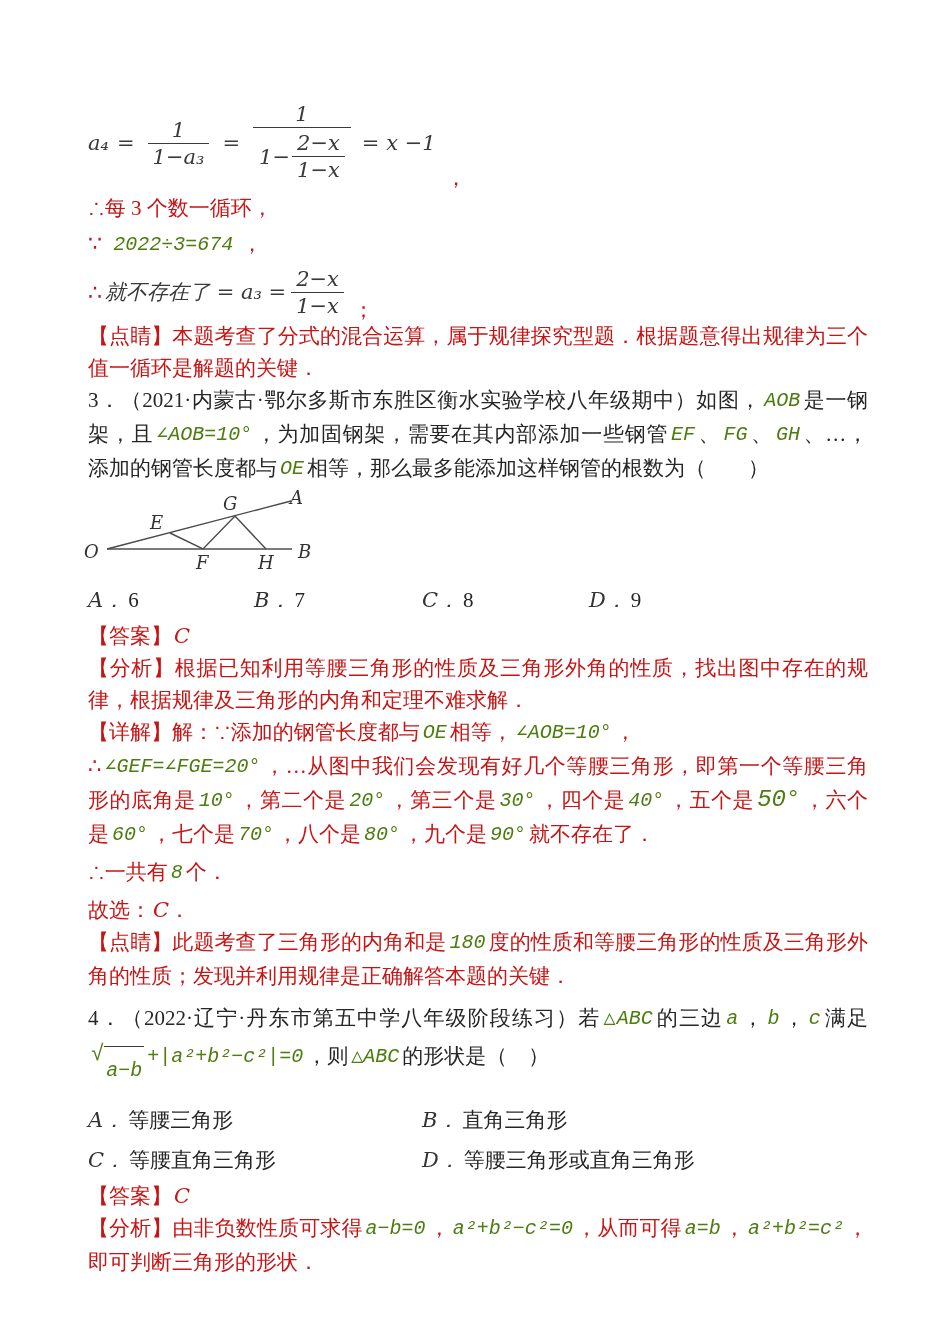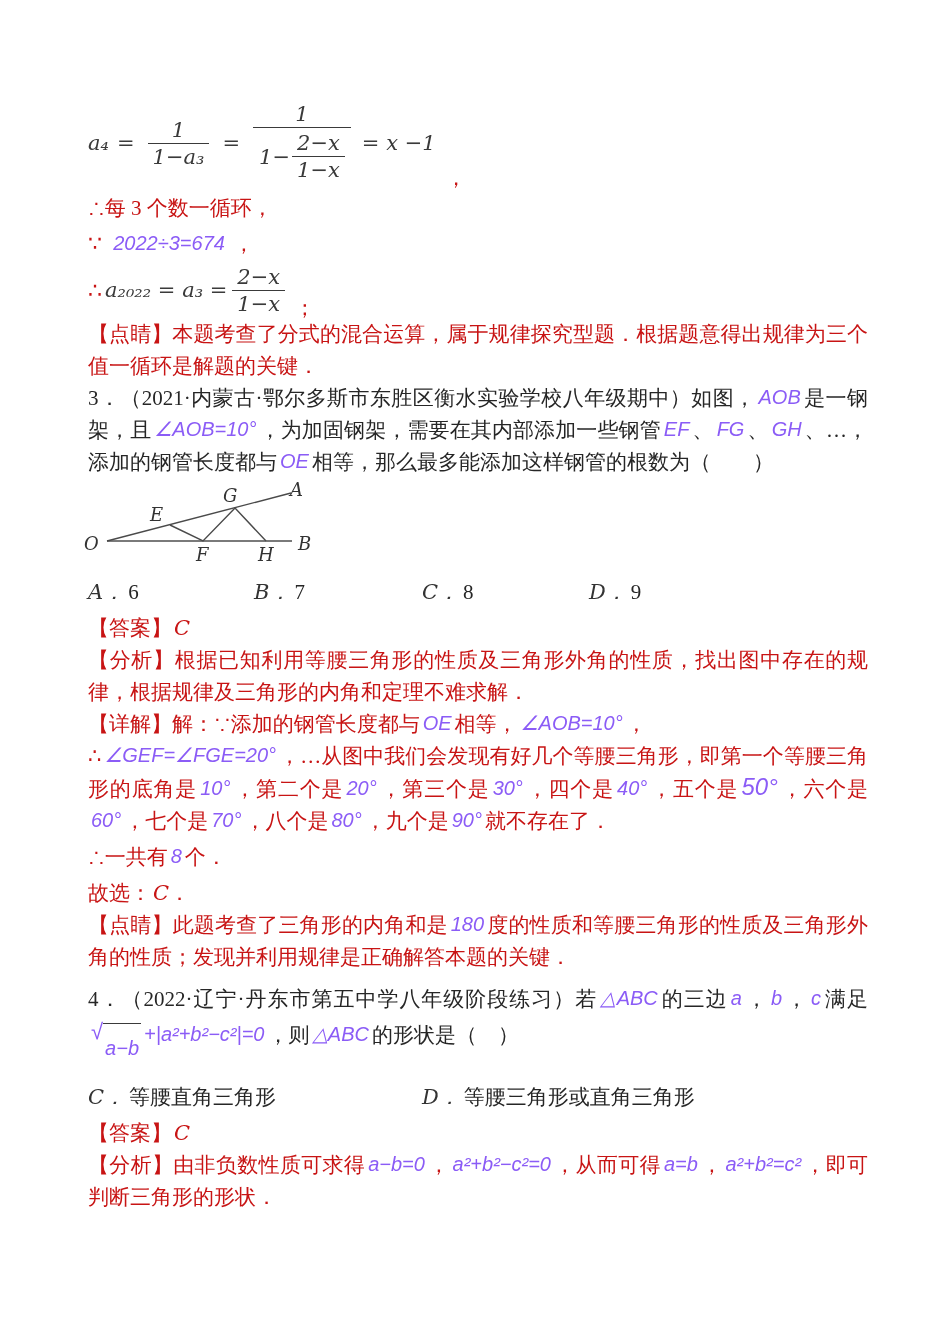--- a/index.html
+++ b/index.html
@@ -7,21 +7,21 @@
   body {
     width:950px; height:1344px; position:relative; overflow:hidden;
     font-family:"Liberation Serif","DejaVu Serif",serif;
     color:#262626; font-size:21px;
   }
   .page { position:absolute; left:88px; top:0; width:780px; }
 
   
   .r  { color:#c81414; }                                   
   .t  { color:#262626; }                                   
-  .m  { font-family:Liberation Sans, sans-serif; font-style:italic; color:#8b5cf6;
+  .m  { font-family:Liberation Mono, monospace; font-style:italic; color:#4d7c0f;
         padding:0 3px; font-size:20px; position:relative; top:-1px; }
   .para { line-height:32px; text-align:justify; margin-top:0; }
   .line { line-height:32px; margin-top:4px; white-space:nowrap; }
   .mark { font-size:22px; padding-right:3px; }
 
   
   .mathrow { display:flex; align-items:center;
              font-family:"DejaVu Serif",serif; font-style:italic;
              color:#3a3a3a; font-size:21px; }
   .frac { display:inline-flex; flex-direction:column; text-align:center;
@@ -86,21 +86,21 @@
   </div>
 
   <div class="line">
     <span class="r mark">∵</span>
     <span class="m">2022÷3=674</span>
     <span class="r">，</span>
   </div>
 
   <div class="f3block mathrow">
     <span class="r mark" style="font-style:normal">∴</span>
-    <span>a₂₀₂₂ = a₃ =</span>
+    <span>就不存在了 = a₃ =</span>
     <span class="frac">
       <span class="fn">2−x</span>
       <span class="fd">1−x</span>
     </span>
     <span class="r lowcomma">；</span>
   </div>
 
 
   <div class="para r">
     <span>【点睛】</span><span>本题考查了分式的混合运算，属于规律探究型题．根据题意得出规律为三个值一循环是解题的关键．</span>
@@ -161,20 +161,24 @@
   </div>
 
   <div class="para t" style="margin-top:8px; line-height:36px;">
     <span class="t">4．（2022·辽宁·丹东市第五中学八年级阶段练习）若</span><span class="m">△ABC</span><span class="t">的三边</span><span class="m">a</span><span class="t">，</span><span class="m">b</span><span class="t">，</span><span class="m">c</span><span class="t">满足</span><span class="m sqrt">
         <span class="sqsign">√</span>
         <span class="sqbody">a−b</span>
       </span><span class="m" style="padding-left:0">+|a²+b²−c²|=0</span><span class="t">，则</span><span class="m">△ABC</span><span class="t">的形状是（　）</span>
   </div>
 
   <div class="optrow">
+    <span class="opt c1"><span class="opt-letter">A．</span><span>等腰三角形</span></span>
+    <span class="opt c2"><span class="opt-letter">B．</span><span>直角三角形</span></span>
+  </div>
+  <div class="optrow">
     <span class="opt c1"><span class="opt-letter">C．</span><span>等腰直角三角形</span></span>
     <span class="opt c2"><span class="opt-letter">D．</span><span>等腰三角形或直角三角形</span></span>
   </div>
 
   <div class="line r">
     <span>【答案】</span><span class="ans-letter">C</span>
   </div>
 
   <div class="para">
     <span class="r">【分析】由非负数性质可求得</span><span class="m">a−b=0</span><span class="r">，</span><span class="m">a²+b²−c²=0</span><span class="r">，从而可得</span><span class="m">a=b</span><span class="r">，</span><span class="m">a²+b²=c²</span><span class="r">，即可判断三角形的形状．</span>

